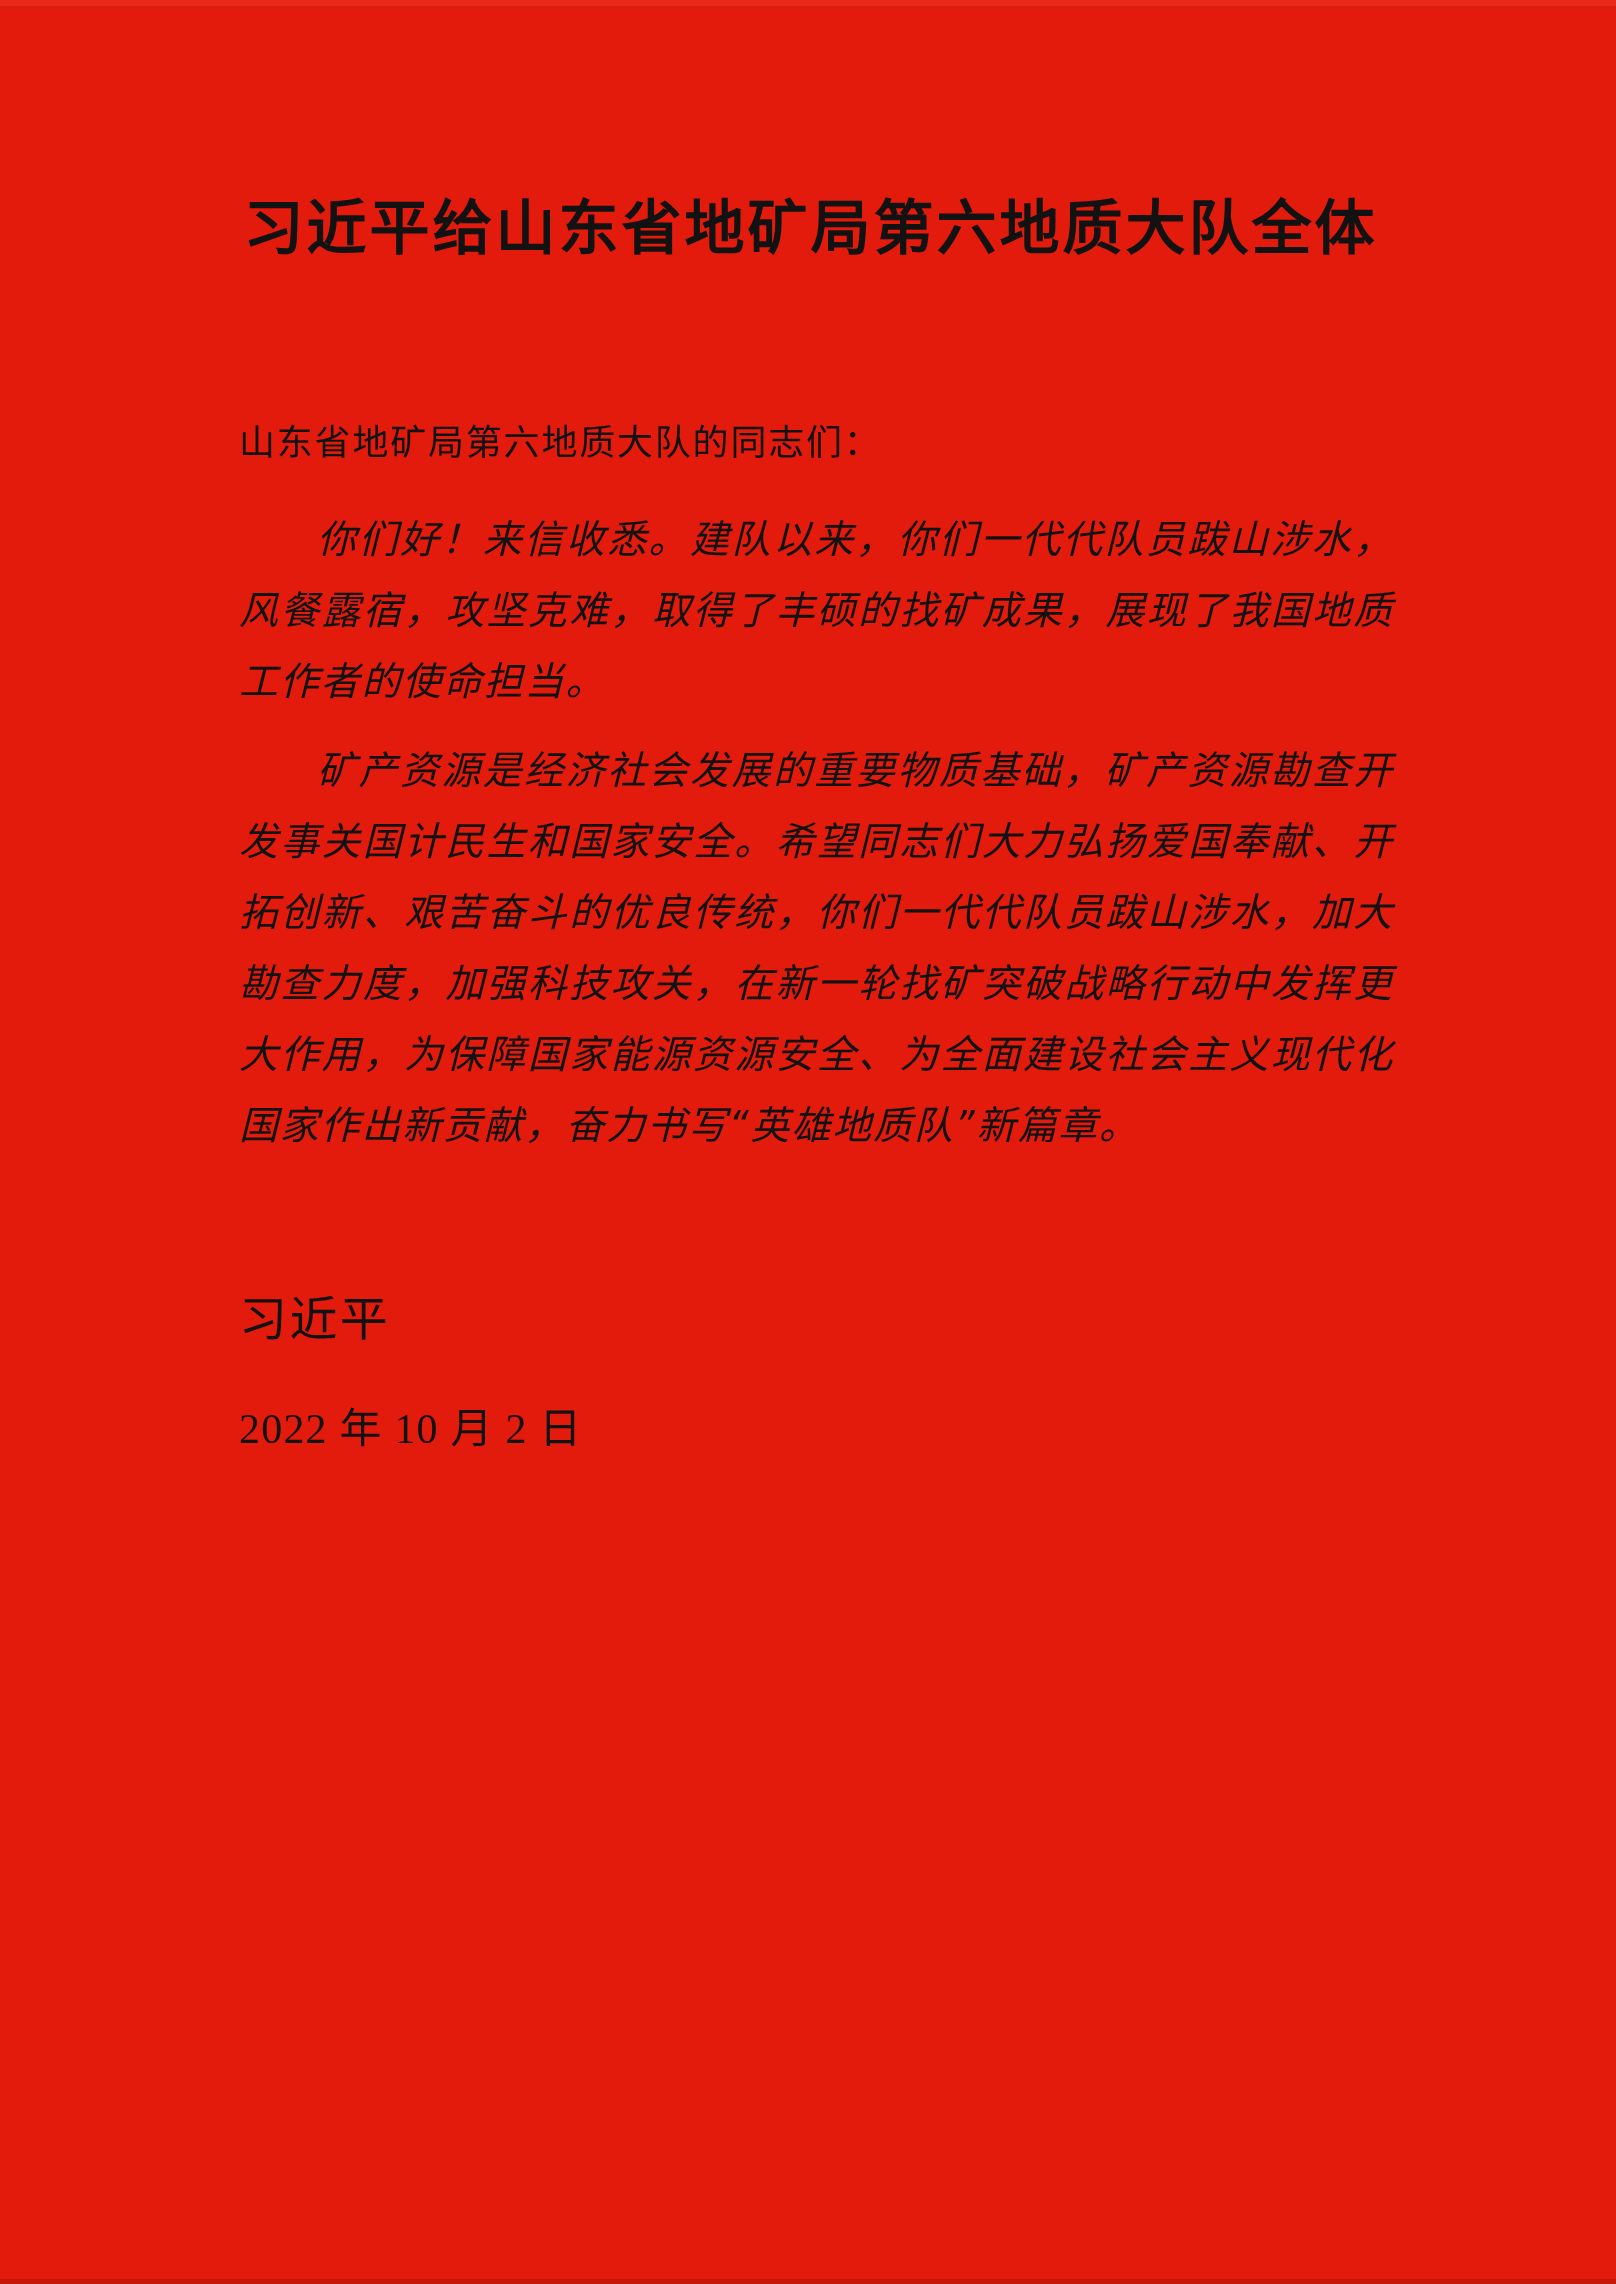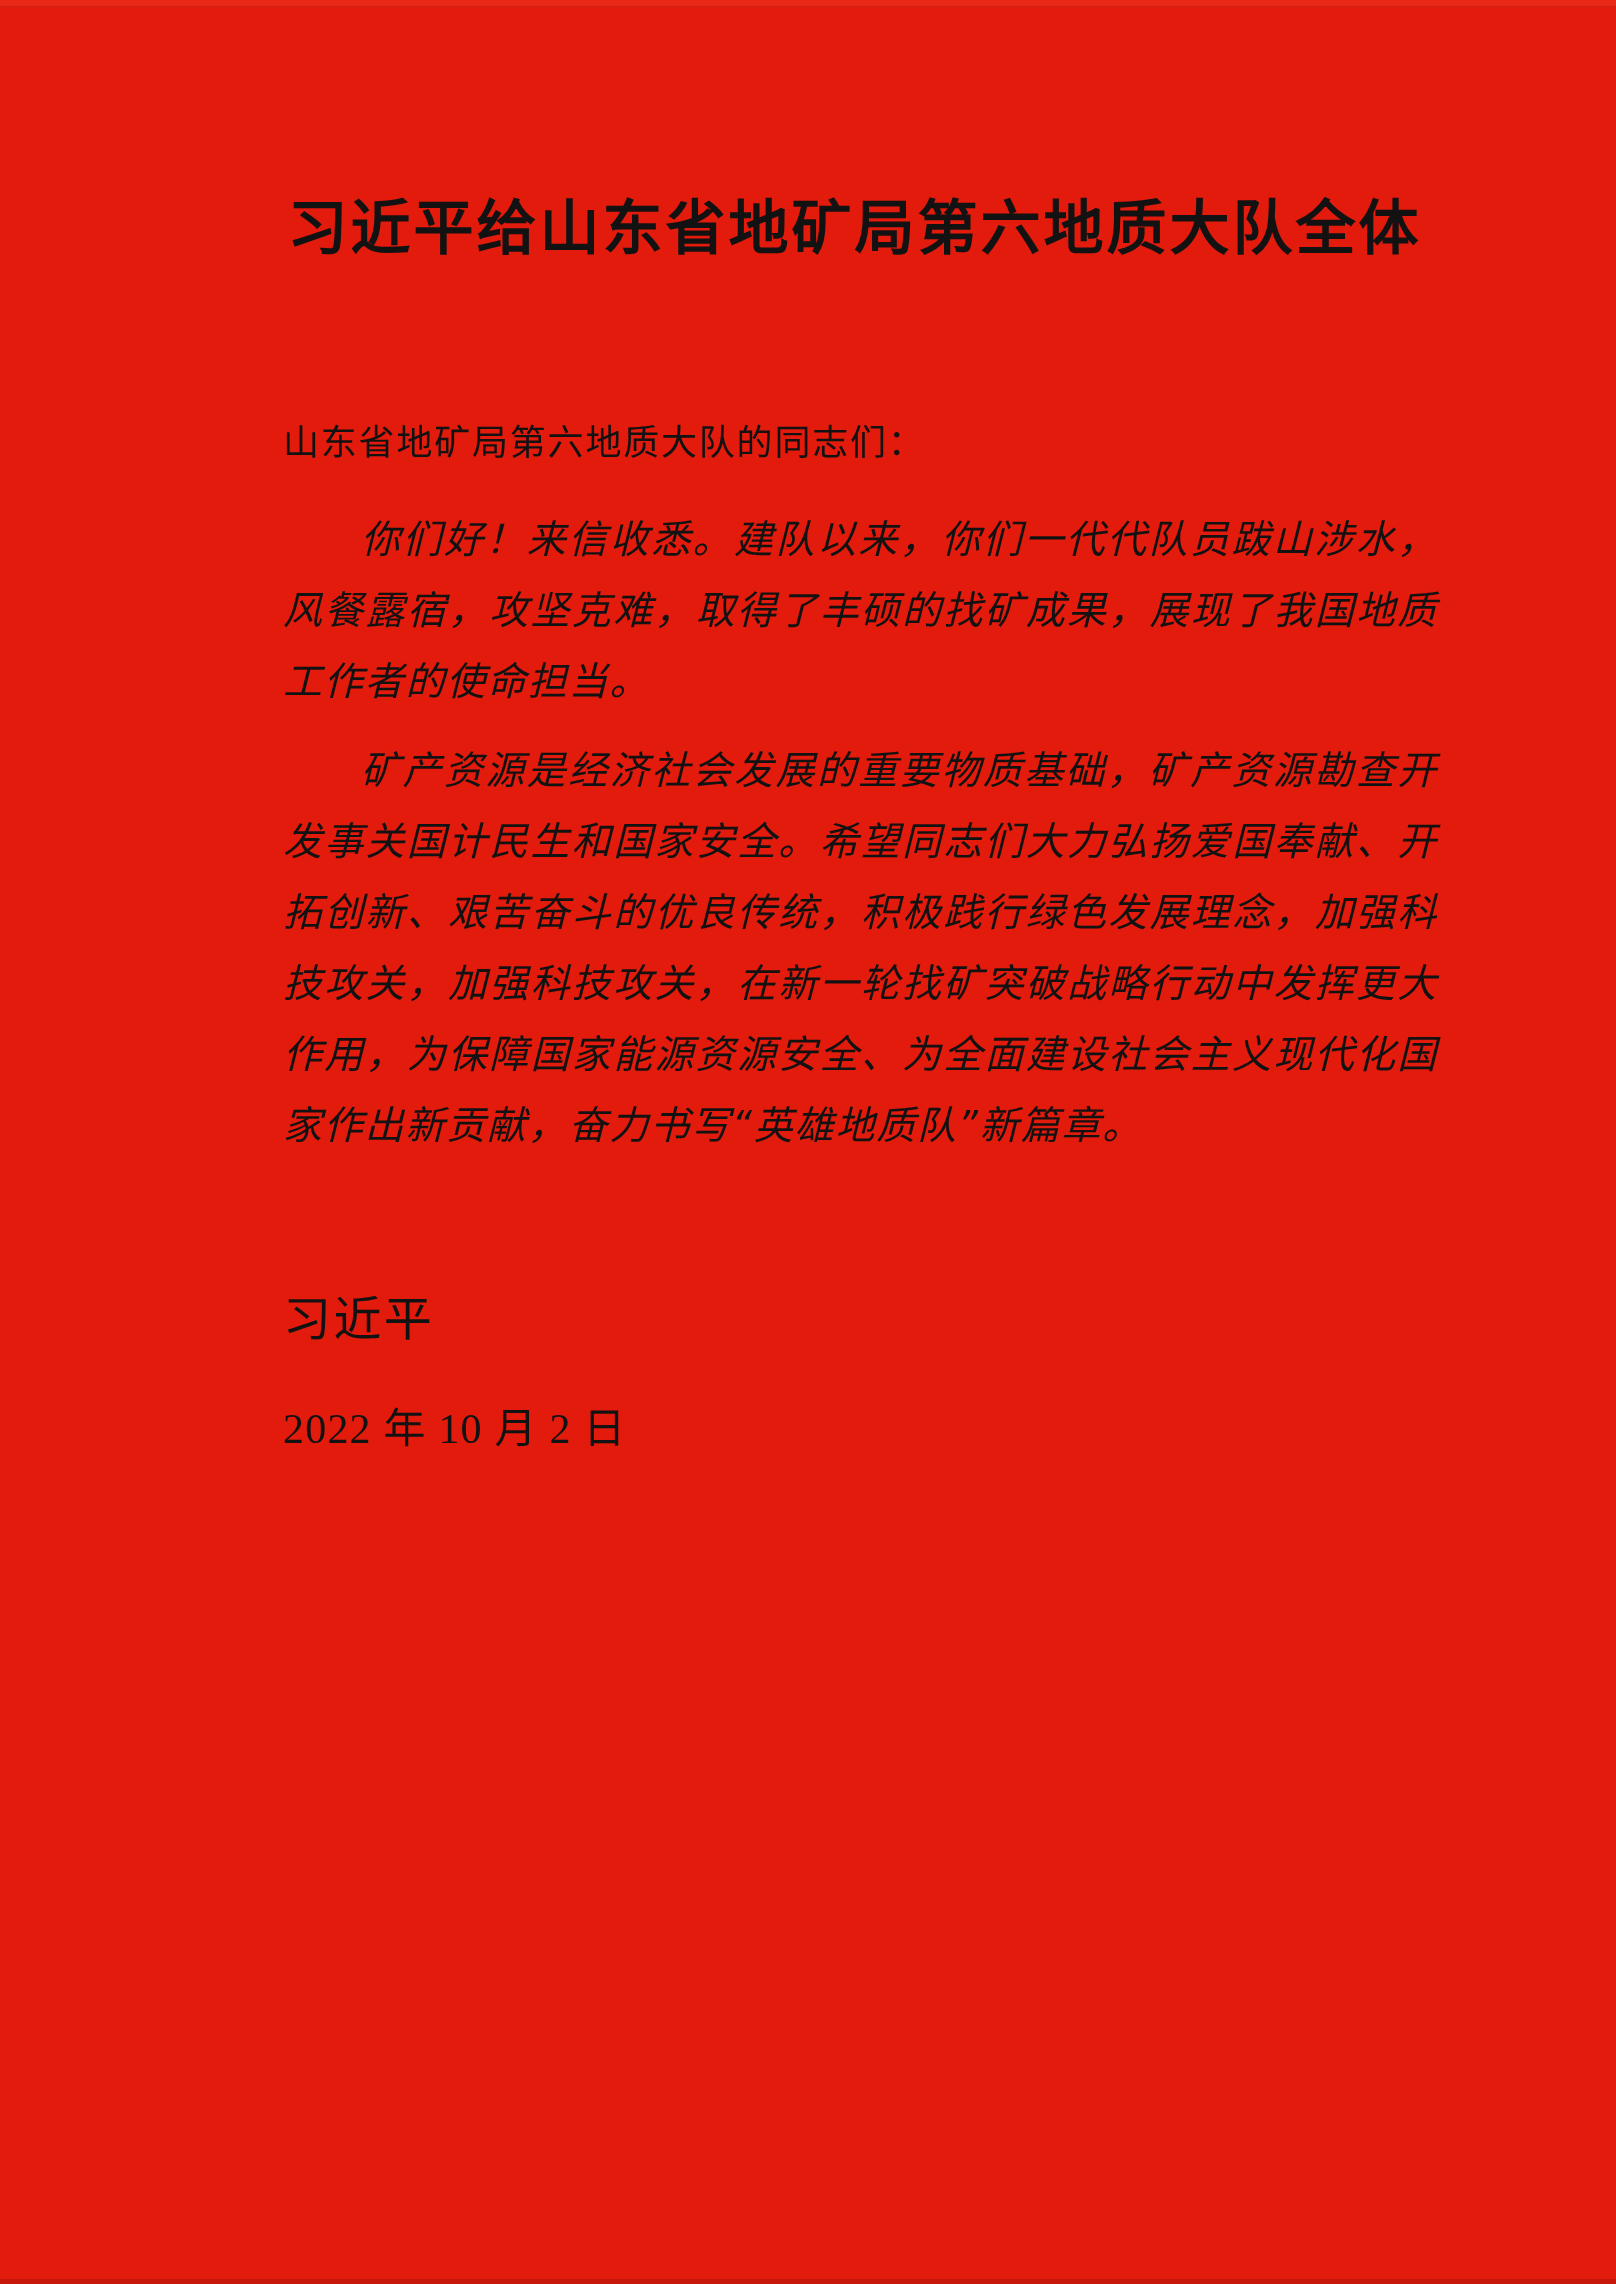--- a/index.html
+++ b/index.html
@@ -26,21 +26,20 @@
     position: absolute;
     bottom: 0; left: 0; right: 0;
     height: 4.8px;
     background: rgba(0, 0, 0, 0.12);
   }
   .letter {
     position: absolute;
     top: 0;
     left: 239px;
     width: 1155px; 
-    margin-left: 44px;
   }
   .title {
     padding-top: 183px;
     text-align: center;
     font-weight: bold;
     font-size: 60px;
     line-height: 90px;
     letter-spacing: 3px;
     
     margin-left: -18px;
@@ -89,21 +88,21 @@
 <div class="letter">
 
   <div class="title">
     <div>习近平给山东省地矿局第六地质大队全体</div>
   </div>
 
   <div class="salutation">山东省地矿局第六地质大队的同志们：</div>
 
   <p class="para">你们好！来信收悉。建队以来，你们一代代队员跋山涉水，风餐露宿，攻坚克难，取得了丰硕的找矿成果，展现了我国地质工作者的使命担当。</p>
 
-  <p class="para">矿产资源是经济社会发展的重要物质基础，矿产资源勘查开发事关国计民生和国家安全。希望同志们大力弘扬爱国奉献、开拓创新、艰苦奋斗的优良传统，积极践行绿色发展理念，加强科技攻关，加强科技攻关，在新一轮找矿突破战略行动中发挥更大作用，为保障国家能源资源安全、为全面建设社会主义现代化国家作出新贡献，奋力书写“英雄地质队”新篇章。</p>
+  <p class="para">矿产资源是经济社会发展的重要物质基础，矿产资源勘查开发事关国计民生和国家安全。希望同志们大力弘扬爱国奉献、开拓创新、艰苦奋斗的优良传统，你们一代代队员跋山涉水，加大勘查力度，加强科技攻关，在新一轮找矿突破战略行动中发挥更大作用，为保障国家能源资源安全、为全面建设社会主义现代化国家作出新贡献，奋力书写“英雄地质队”新篇章。</p>
 
   <div class="signature">习近平</div>
 
   <div class="letter-date">2022 年 10 月 2 日</div>
 
 </div>
 
 <div class="page-edge-bottom"></div>
 
 

